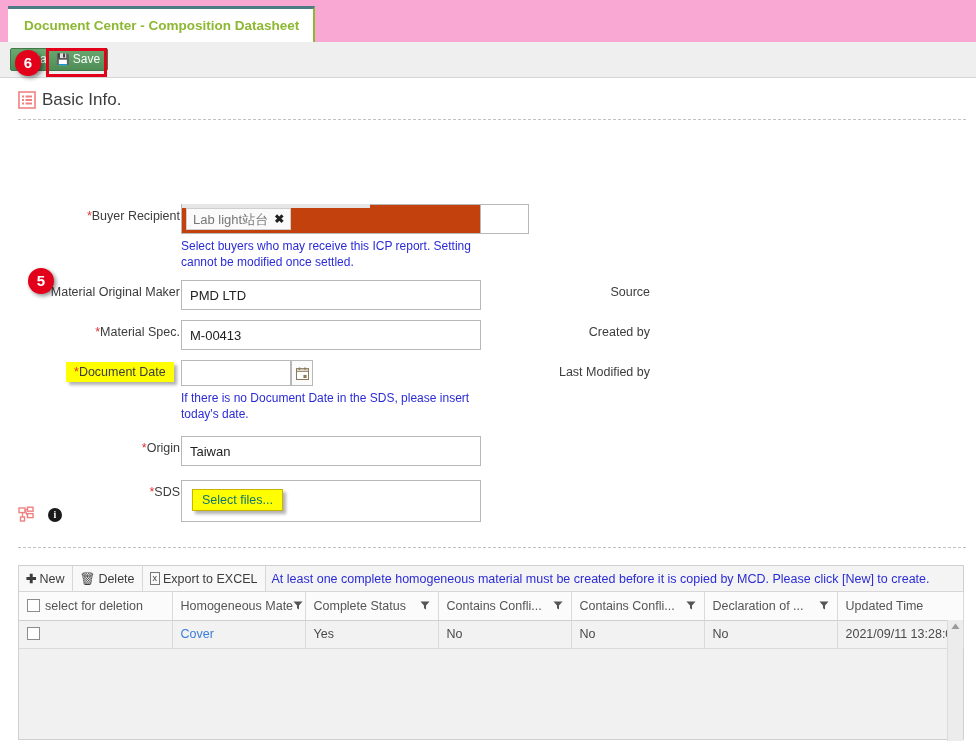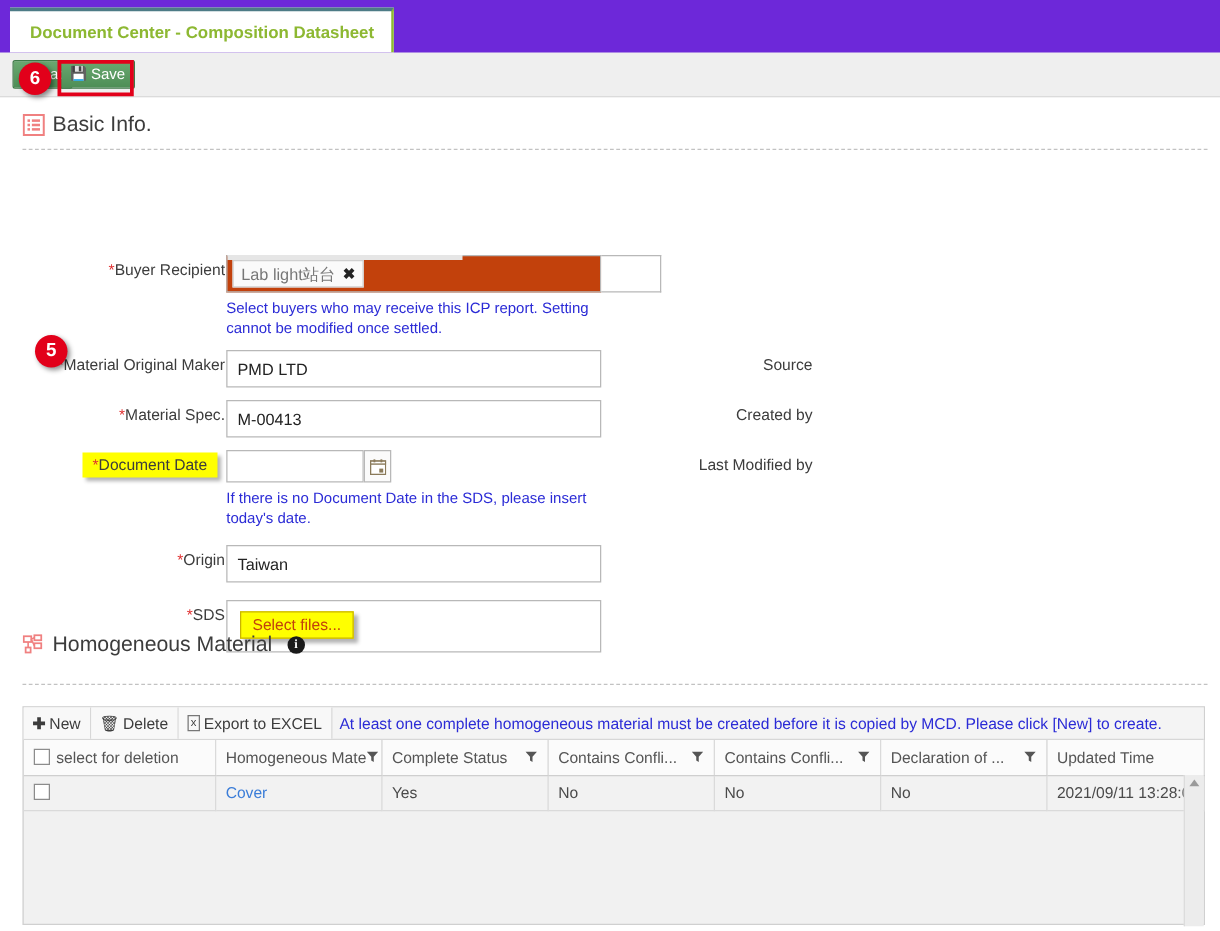--- a/index.html
+++ b/index.html
@@ -10,21 +10,21 @@
     font-size: 13px;
     color: #333;
     background: #ffffff;
     overflow: hidden;
   }
 
   
   .tabstrip {
     position: absolute; left: 0; top: 0;
     width: 976px; height: 50px;
-    background: #6d28d9;
+    background: #f9a8d4;
   }
   .tab {
     position: absolute; left: 8px; top: 6px;
     height: 36px;
     background: #ffffff;
     border-top: 3px solid #4d7b86;
     border-right: 2px solid #8db832;
     padding: 9px 14px 0 16px;
     color: #8db832;
     font-weight: bold;
@@ -156,21 +156,21 @@
   .fileframe {
     width: 300px; height: 42px;
     border: 1px solid #b8b8b8; background: #fff;
     position: relative;
   }
   .selfiles {
     position: absolute; left: 10px; top: 8px;
     background: #ffff00;
     border: 1px solid #c9b300;
     box-shadow: 3px 3px 3px rgba(0,0,0,.30);
-    color: #c2410c; font-size: 12.5px;
+    color: #0f766e; font-size: 12.5px;
     padding: 3px 9px;
     white-space: nowrap;
   }
 
   
   .hl-label {
     position: absolute;
     background: #ffff00;
     box-shadow: 3px 3px 3px rgba(0,0,0,.30);
     padding: 3px 8px;
@@ -405,21 +405,20 @@
   <div class="section-title" style="position:absolute; left:0; top:428px;">
     <svg class="sec-icon" viewBox="0 0 18 18">
       <rect x="1" y="2" width="6" height="4.6" fill="#fff" stroke="#f08080" stroke-width="1.4"></rect>
       <rect x="9.5" y="1.2" width="5.5" height="4" fill="#fff" stroke="#f08080" stroke-width="1.4"></rect>
       <rect x="9.5" y="7.6" width="5.5" height="4" fill="#fff" stroke="#f08080" stroke-width="1.4"></rect>
       <rect x="2.5" y="11" width="4" height="4" fill="#fff" stroke="#f08080" stroke-width="1.4"></rect>
       <path d="M4.5 6.6 L4.5 11" stroke="#f08080" stroke-width="1.3" fill="none"></path>
       <path d="M7 4.3 L9.5 3.2" stroke="#f08080" stroke-width="1.3" fill="none"></path>
       <path d="M7 4.3 L9.5 9.6" stroke="#f08080" stroke-width="1.3" fill="none"></path>
     </svg>
-    <span>Homogeneous Material</span>
     <span class="info-badge">
       <span>i</span>
     </span>
   </div>
   <div class="dashed-sep" style="position:absolute; left:0; right:0; top:460px;"></div>
 
   <div class="gridwrap">
 
     <div class="gridtoolbar">
       <div class="gbtn">

